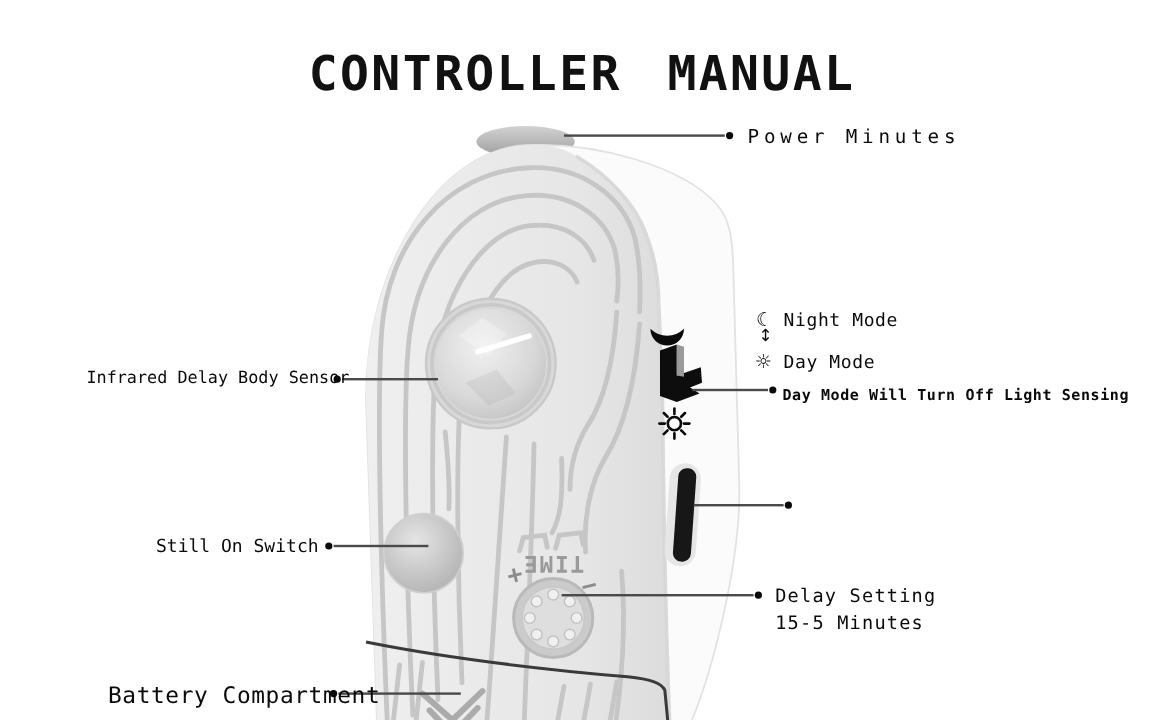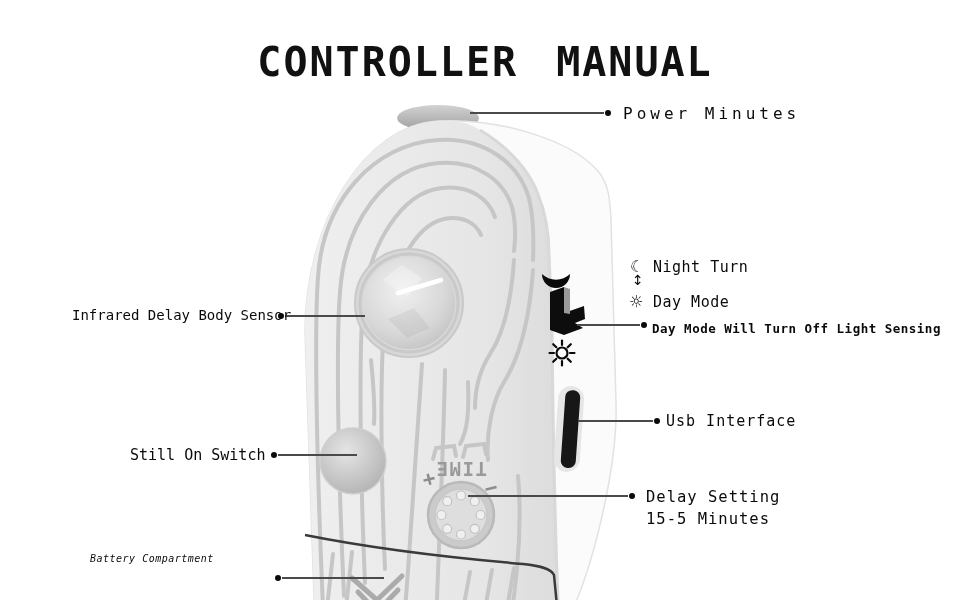--- a/index.html
+++ b/index.html
@@ -150,33 +150,32 @@
   <div class="leader dr" style="left:468px;top:468px;width:160px;">
       <span class="dot"></span>
     </div>
   <div class="leader dl" style="left:282px;top:550px;width:102px;">
       <span class="dot"></span>
     </div>
 
   <div class="label" style="left:623px;top:77px;font-size:16px;letter-spacing:4px;">Power Minutes</div>
 
   <span class="label icon-glyph" style="left:630px;top:230px;font-size:16px;">☾</span>
-  <div class="label" style="left:653px;top:231px;font-size:15px;letter-spacing:0.5px;">Night Turn</div>
+  <div class="label" style="left:653px;top:231px;font-size:15px;letter-spacing:0.5px;">Night Mode</div>
 
   <span class="label icon-glyph" style="left:632px;top:245px;font-size:14px;">↕</span>
 
   <span class="label icon-glyph" style="left:629px;top:265px;font-size:16px;">☼</span>
   <div class="label" style="left:653px;top:266px;font-size:15px;letter-spacing:0.5px;">Day Mode</div>
 
   <div class="label" style="left:652px;top:294px;font-size:12.5px;font-weight:bold;letter-spacing:0.5px;">Day Mode Will Turn Off Light Sensing</div>
 
   <div class="label" style="left:72px;top:280px;font-size:14px;">Infrared Delay Body Sensor</div>
 
-  <div class="label" style="left:666px;top:385px;font-size:15px;letter-spacing:1px;">Usb Interface</div>
 
   <div class="label" style="left:646px;top:461px;font-size:15.5px;letter-spacing:1px;">Delay Setting</div>
 
   <div class="label" style="left:130px;top:419px;font-size:15px;">Still On Switch</div>
   <div class="label" style="left:646px;top:483px;font-size:15.5px;letter-spacing:1px;">15-5 Minutes</div>
 
-  <div class="label" style="left:90px;top:526px;font-size:10px;letter-spacing:0.5px;font-style:italic;">Battery Compartment</div>
+  <div class="label" style="left:90px;top:542px;font-size:19px;letter-spacing:0.5px;">Battery Compartment</div>
 
 </div>
 
 </body></html>

